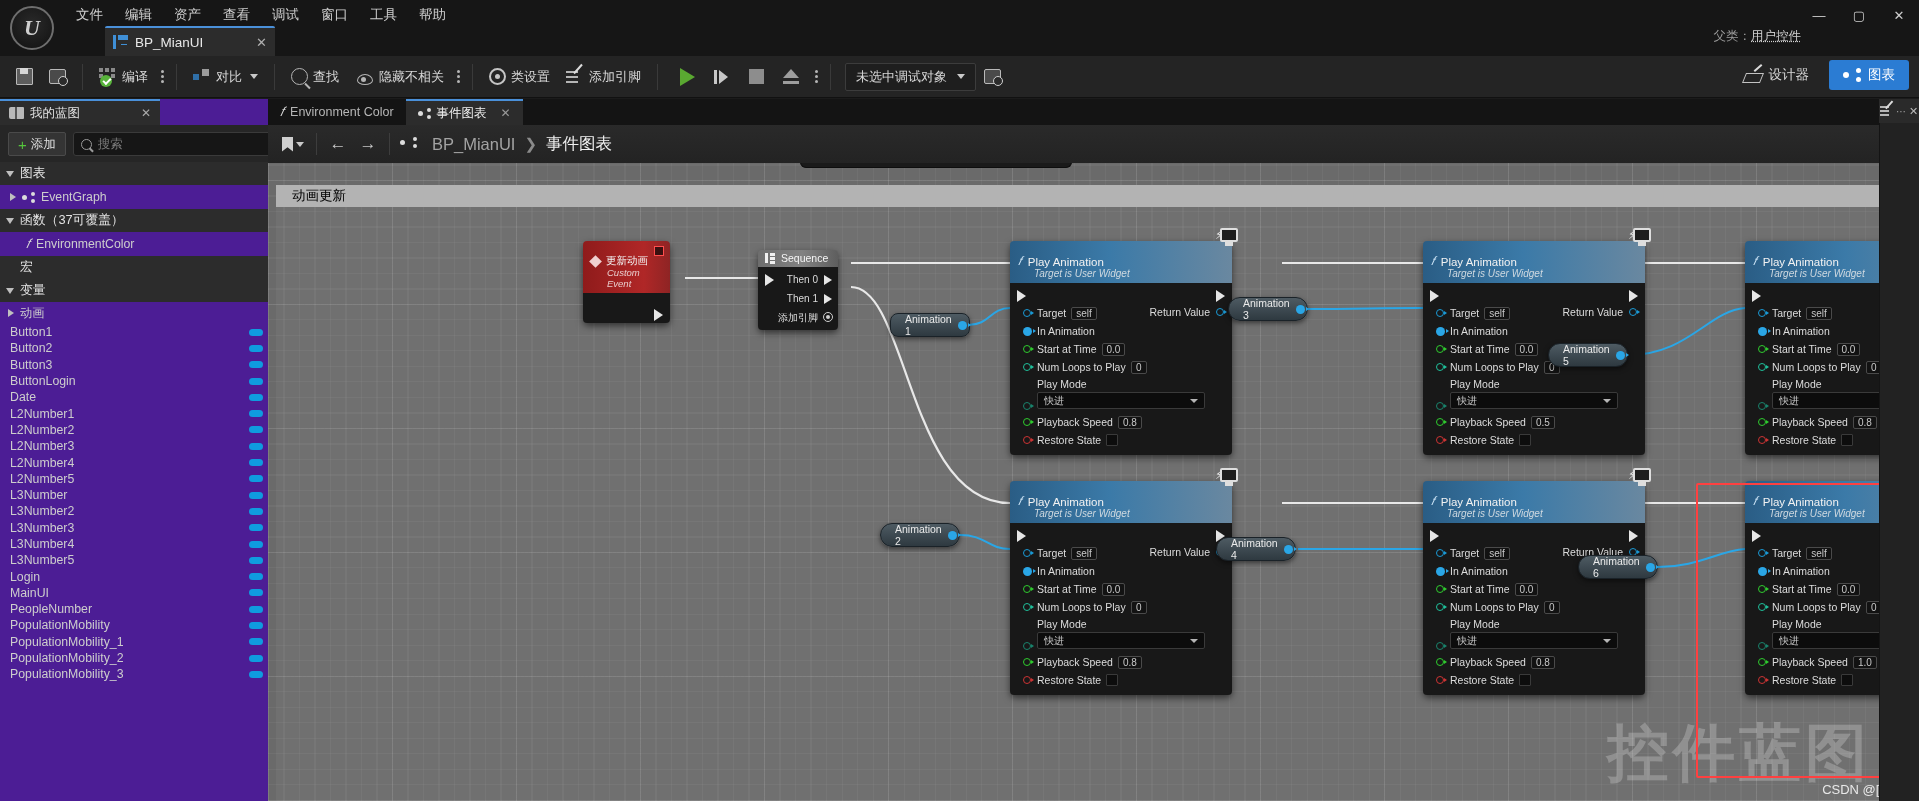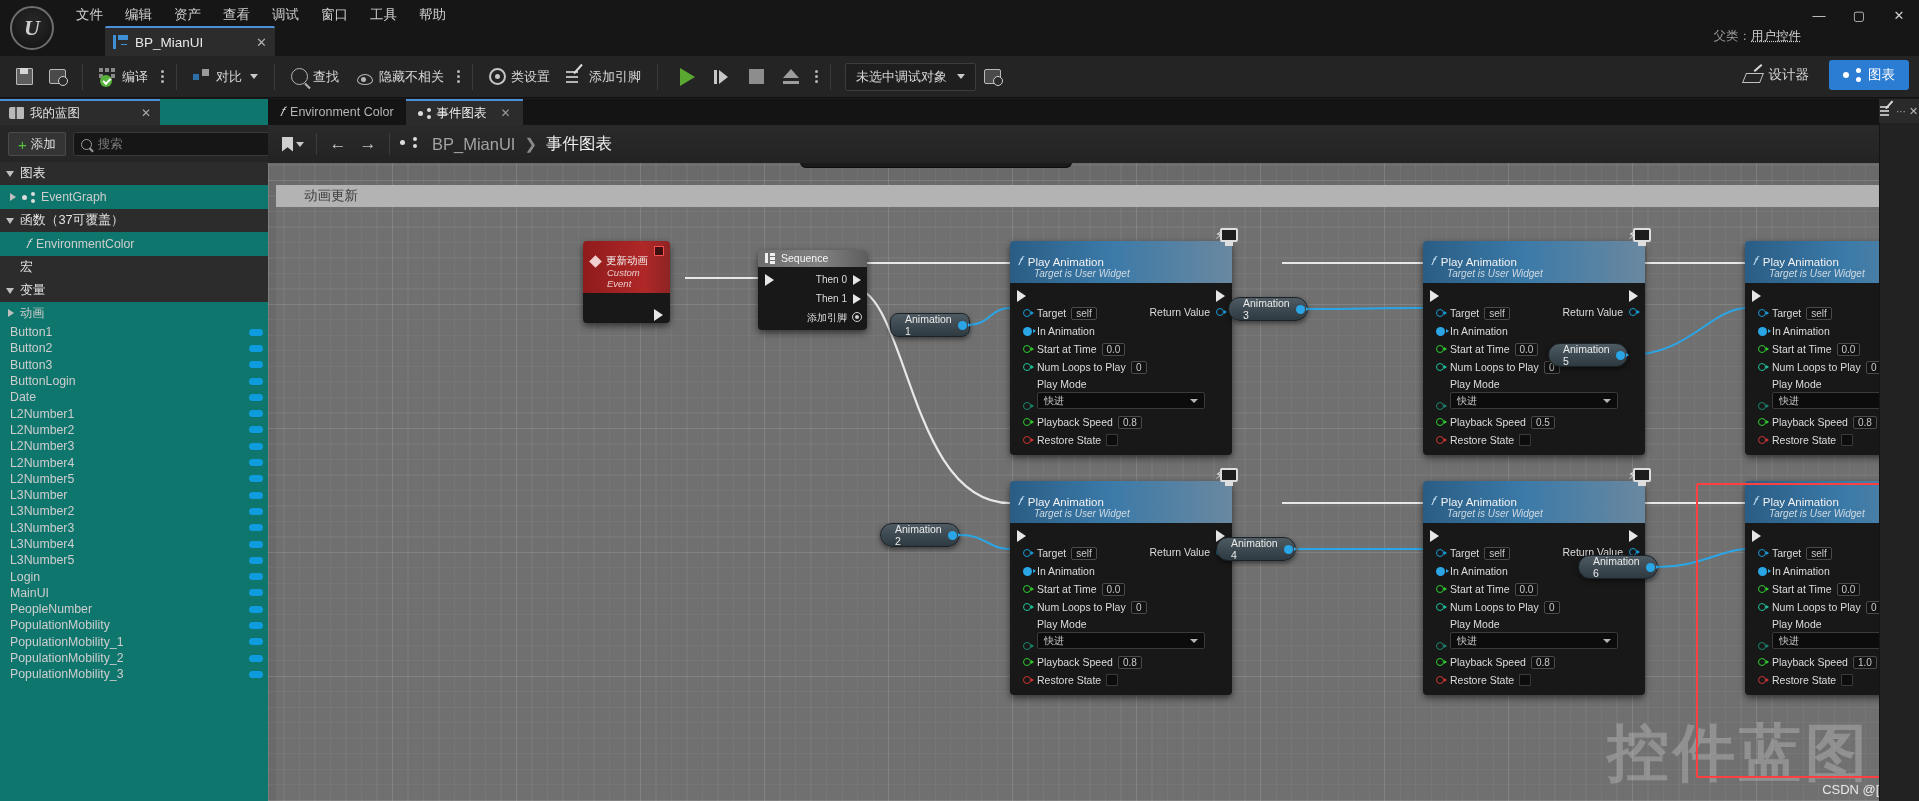--- a/index.html
+++ b/index.html
@@ -125,21 +125,21 @@
   .ico-designer{width:18px;height:15px;}
   .ico-designer::before{content:'';position:absolute;left:0;bottom:0;width:16px;height:8px;border:1.6px solid #c2c2c2;transform:skewX(-22deg);}
   .ico-designer::after{content:'';position:absolute;right:-1px;top:-1px;width:10px;height:2px;background:#dadada;transform:rotate(-42deg);}
   .ico-graphnodes{width:18px;height:15px;}
   .ico-graphnodes::before{content:'';position:absolute;left:0;top:4px;width:6px;height:6px;border-radius:50%;background:#fff;}
   .ico-graphnodes::after{content:'';position:absolute;right:0;top:0;width:5px;height:5px;border-radius:50%;background:#fff;box-shadow:0 9px 0 #fff;}
 
   
   .leftpanel {
     position: absolute; top: 99px; left: 0; width: 316px; height: 702px;
-    background: #0f766e; border-right: 1px solid #141414;
+    background: #4c1d95; border-right: 1px solid #141414;
   }
   .panel-tab {
     height: 26px; background: #2c2c2c; display: flex; align-items: center; gap: 6px;
     padding: 0 9px; width: 160px; font-size: 12.5px; color: #e2e2e2;
     border-top: 2px solid #4a90d9;
   }
   .ico-book{width:15px;height:12px;background:#b9b9b9;border-radius:2px 1px 1px 2px;}
   .ico-book::after{content:'';position:absolute;left:6px;top:0;width:2px;height:12px;background:#555;}
   .panel-tab .pt-close{margin-left:auto;font-size:12px;color:#aaa;cursor:pointer;}
 
@@ -227,22 +227,22 @@
   
   .float-node {
     position:absolute; left:532px; top:-63px; width:272px; height:68px;
     background:#1a1a1a; border-radius:0 0 6px 6px; z-index:3;
     border:1px solid #0d0d0d; border-top:none;
   }
 
   
   .comment-bar {
     position:absolute; left:8px; top:22px; width:1625px; height:22px;
-    background:#b3b3b3; display:flex;align-items:center;padding-left:28px;
-    font-size:13.5px;color:#404040; z-index:2;
+    background:#b3b3b3; display:flex;align-items:center;padding-left:16px;
+    font-size:13.5px;color:#000000; z-index:2;
   }
   .comment-region {
     position:absolute; left:8px; top:22px; width:1625px; height:616px;
     background: rgba(255,255,255,0.045); z-index:1;
   }
 
   
   .node { position:absolute; border-radius:5px; z-index:3; font-size:10.5px; color:#d8d8d8;
           box-shadow: 0 3px 7px rgba(0,0,0,.55); }
   .node-hdr { border-radius:4px 4px 0 0; padding:13px 8px 4px 8px; position:relative; }
@@ -312,21 +312,21 @@
   
   .ce-node { width:87px; }
   .ce-node .node-hdr { background:linear-gradient(90deg,#8f1b1b,#b02727 70%,#8e2424); }
   .ce-node .node-hdr .nh-title { font-size:10.5px; }
   .ce-node .nh-sub { font-size:9.5px; color:#e8cccc; }
   .ce-diamond { width:9px;height:9px;background:#f0d0d0;transform:rotate(45deg);display:inline-block;}
   .ce-sqbtn { position:absolute; right:6px; top:5px; width:10px;height:10px;border:1.5px solid #ff4d4d;background:#3a1010;}
   .ce-node .node-body { height:30px; position:relative; background:#181818;}
 
   
-  .seq-node { width:109px; }
+  .seq-node { width:80px; }
   .seq-node .node-hdr { background:linear-gradient(90deg,#6d6d6d,#828282 55%,#5e5e5e); padding:2px 7px 3px 7px;}
   .seq-node .node-hdr .nh-title{ font-size:10.5px; color:#f5f5f5;}
   .seq-node .node-body { padding:3px 0 4px 0; }
   .seq-row { position:relative; height:19px; }
   .seq-row .lbl { position:absolute; right:20px; top:4px; font-size:10px; color:#dcdcdc; }
   .seq-row .tri-o { position:absolute; right:6px; top:5px; width:0;height:0;
     border-left:8px solid #e6e6e6;border-top:5.5px solid transparent;border-bottom:5.5px solid transparent;}
   .seq-add { position:relative; height:18px; }
   .seq-add .lbl { position:absolute; right:20px; top:3px; font-size:10px; color:#dcdcdc; }
   .seq-add .circ { position:absolute; right:5px; top:4px; width:10px;height:10px;border:1.5px solid #cfcfcf;border-radius:50%;}

